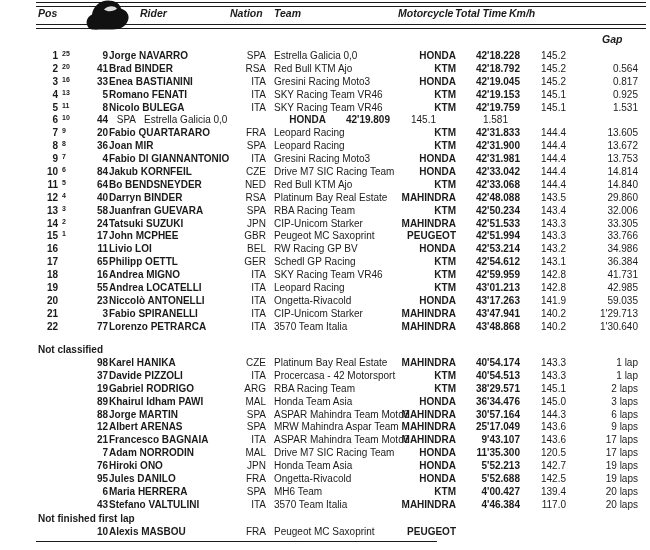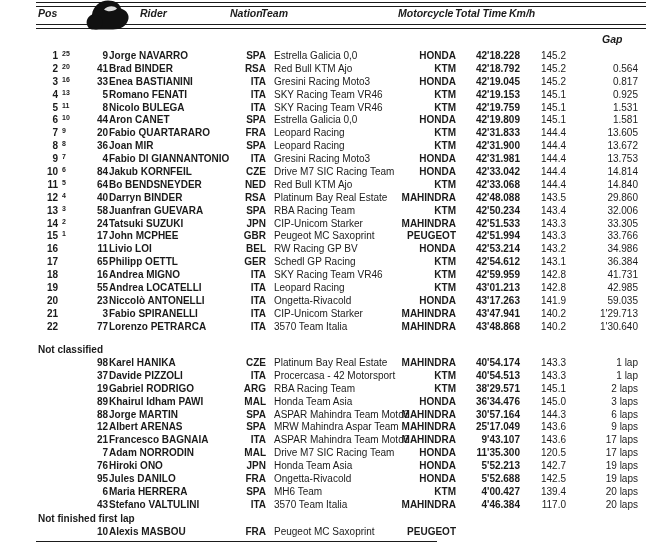--- a/index.html
+++ b/index.html
@@ -15,21 +15,21 @@
   
   .rule { position:absolute; left:36px; width:610px; height:3px;
           border-top:1px solid #1b1b1b; border-bottom:1px solid #1b1b1b; }
   .rule.top { top:2px; }
   .rule.bottom { top:24px; }
   .hdr-label { position:absolute; top:7px; font-size:10.5px; font-weight:bold;
                font-style:italic; white-space:nowrap; }
   .hdr-pos   { left:38px; }
   .hdr-rider { left:140px; }
   .hdr-nation{ left:230px; }
-  .hdr-team  { left:261px; }
+  .hdr-team  { left:274px; }
   .hdr-moto  { left:398px; }
   .hdr-time  { left:455px; }
   .hdr-kmh   { left:509px; }
   .hdr-gap   { left:602px;margin-top:26px; }
   .rider-icon { position:absolute; left:84px; top:-1px; width:46px; height:31px; }
   .rider-icon svg { width:100%; height:100%; }
 
   
   .rows { position:absolute; left:0; width:650px; }
   #classified-rows    { top:50px; }
@@ -40,21 +40,21 @@
   #label-not-finished   { top:513px; }
   #not-finished-rows    { top:526px; }
 
   .row { display:flex; height:12.9px; line-height:12.9px; font-size:10px; white-space:nowrap; }
   .row > span { display:block; box-sizing:border-box; overflow:visible; }
   .c-pos   { width:58px;  text-align:right; font-weight:bold; }
   .c-pts   { width:18px;  padding-left:4px; font-size:7px; font-weight:bold;
              position:relative; top:-2px; text-align:left; }
   .c-num   { width:32px;  text-align:right; font-weight:bold; }
   .c-rider { width:130px; padding-left:1px; text-align:left; font-weight:bold; }
-  .c-nation{ width:28px;  text-align:right;font-weight:bold; }
+  .c-nation{ width:28px;  text-align:right; }
   .c-team  { width:130px; padding-left:8px; text-align:left; }
   .c-moto  { width:60px;  text-align:right; font-weight:bold; }
   .c-time  { width:64px;  text-align:right; font-weight:bold; }
   .c-kmh   { width:46px;  text-align:right; }
   .c-gap   { width:72px;  text-align:right; }
 
   .bottom-line { position:absolute; left:36px; top:541px; width:401px;
                  border-top:1px solid #1b1b1b; height:0; }
 </style>
 </head>
@@ -145,21 +145,20 @@
     <span class="c-moto">KTM</span>
     <span class="c-time">42'19.759</span>
     <span class="c-kmh">145.1</span>
     <span class="c-gap">1.531</span>
   </div>
 
   <div class="row">
     <span class="c-pos">6</span>
     <span class="c-pts">10</span>
     <span class="c-num">44</span>
-    <span class="c-rider">Aron CANET</span>
     <span class="c-nation">SPA</span>
     <span class="c-team">Estrella Galicia 0,0</span>
     <span class="c-moto">HONDA</span>
     <span class="c-time">42'19.809</span>
     <span class="c-kmh">145.1</span>
     <span class="c-gap">1.581</span>
   </div>
 
   <div class="row">
     <span class="c-pos">7</span>

